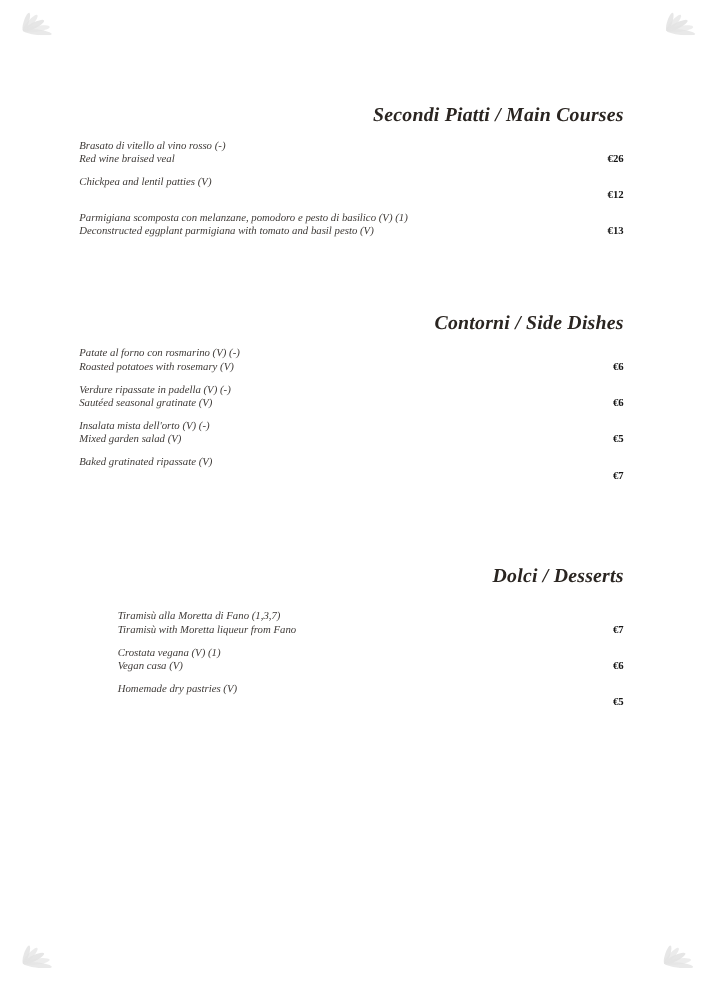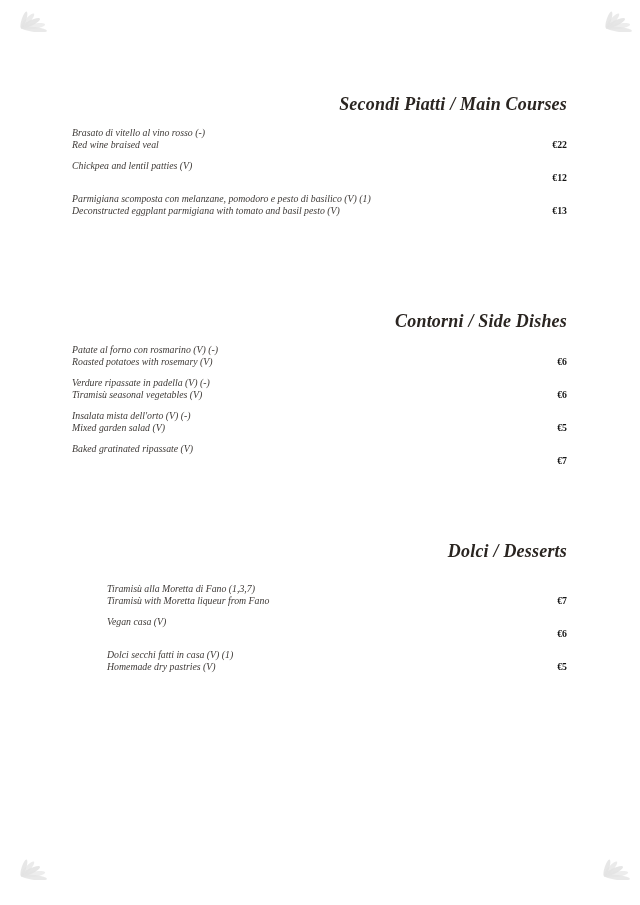--- a/index.html
+++ b/index.html
@@ -21,21 +21,21 @@
   .ornament.tr { left: 598px; top: 7px; }
   .ornament.bl { left: 13px;  top: 855px; }
   .ornament.br { left: 596px; top: 855px; }
 
   
   .content {
     position: absolute;
     left: 57px; top: 96px; width: 510px;
   }
   .section { margin: 0; }
-  .section.sec-contorni { margin-top: 96px; }
+  .section.sec-contorni { margin-top: 68px; }
   .section.sec-dolci    { margin-top: 76px; margin-left: 35px; }
 
   .section-title {
     margin: 0 0 15px 0;
     font-weight: bold;
     font-style: italic;
     font-size: 18px;
     line-height: 16px;
     letter-spacing: 0.2px;
     color: var(--heading-color, #2a2521);
@@ -98,21 +98,21 @@
       <use href="#leaf-cluster"></use>
     </svg>
 
   <main class="content">
 
     <section class="section sec-secondi">
       <h2 class="section-title">Secondi Piatti / Main Courses</h2>
       <div class="item">
         <div class="item-name">Brasato di vitello al vino rosso (-)</div>
         <div class="item-translation">Red wine braised veal</div>
-        <span class="price">€22</span>
+        <span class="price">€26</span>
       </div>
       <div class="item">
         <div class="item-translation">Chickpea and lentil patties (V)</div>
         <span class="price">€12</span>
       </div>
       <div class="item">
         <div class="item-name">Parmigiana scomposta con melanzane, pomodoro e pesto di basilico (V) (1)</div>
         <div class="item-translation">Deconstructed eggplant parmigiana with tomato and basil pesto (V)</div>
         <span class="price">€13</span>
       </div>
@@ -120,21 +120,21 @@
 
     <section class="section sec-contorni">
       <h2 class="section-title">Contorni / Side Dishes</h2>
       <div class="item">
         <div class="item-name">Patate al forno con rosmarino (V) (-)</div>
         <div class="item-translation">Roasted potatoes with rosemary (V)</div>
         <span class="price">€6</span>
       </div>
       <div class="item">
         <div class="item-name">Verdure ripassate in padella (V) (-)</div>
-        <div class="item-translation">Tiramisù seasonal vegetables (V)</div>
+        <div class="item-translation">Sautéed seasonal gratinate (V)</div>
         <span class="price">€6</span>
       </div>
       <div class="item">
         <div class="item-name">Insalata mista dell'orto (V) (-)</div>
         <div class="item-translation">Mixed garden salad (V)</div>
         <span class="price">€5</span>
       </div>
       <div class="item">
         <div class="item-translation">Baked gratinated ripassate (V)</div>
         <span class="price">€7</span>
@@ -142,24 +142,24 @@
     </section>
 
     <section class="section sec-dolci">
       <h2 class="section-title">Dolci / Desserts</h2>
       <div class="item">
         <div class="item-name">Tiramisù alla Moretta di Fano (1,3,7)</div>
         <div class="item-translation">Tiramisù with Moretta liqueur from Fano</div>
         <span class="price">€7</span>
       </div>
       <div class="item">
+        <div class="item-name">Crostata vegana (V) (1)</div>
         <div class="item-translation">Vegan casa (V)</div>
         <span class="price">€6</span>
       </div>
       <div class="item">
-        <div class="item-name">Dolci secchi fatti in casa (V) (1)</div>
         <div class="item-translation">Homemade dry pastries (V)</div>
         <span class="price">€5</span>
       </div>
     </section>
 
   </main>
 </div>
 
 </body></html>

